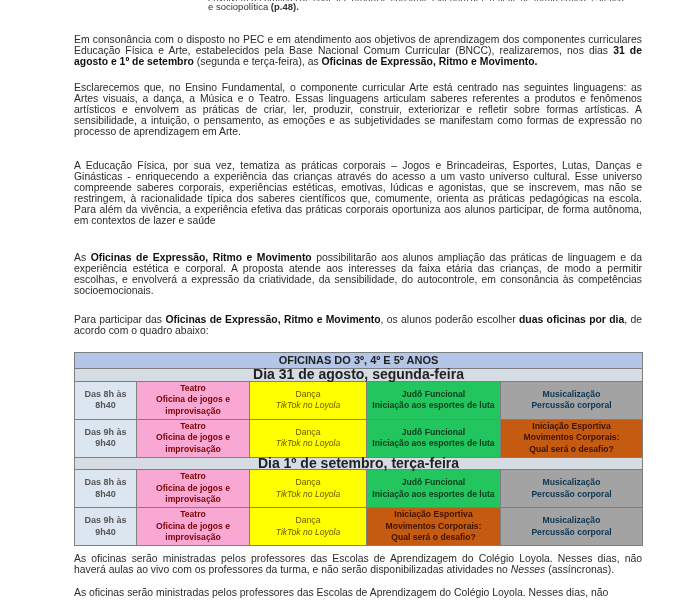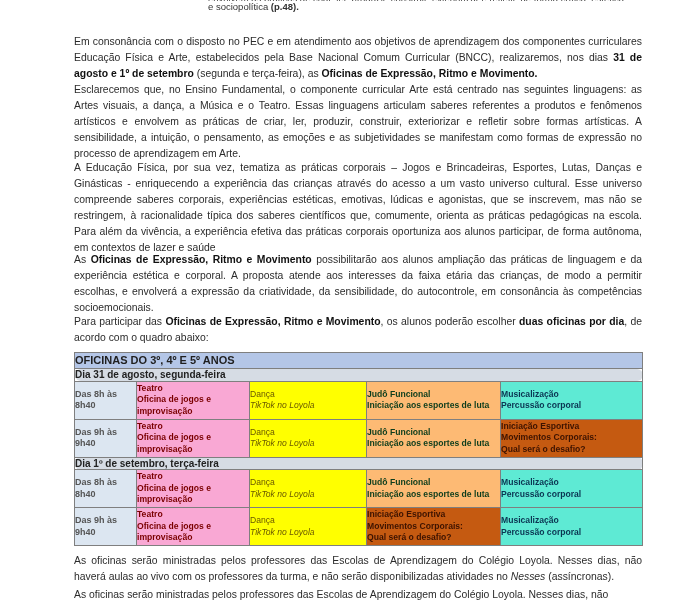--- a/index.html
+++ b/index.html
@@ -9,41 +9,41 @@
   }
   .page { position: absolute; left: 0; top: 0; width: 700px; height: 436px; margin-left: 8px; }
   .quote-tail {
     position: absolute; left: 200px; top: 1px; font-size: 9.5px; color: #333;
   }
   .quote-top-cut {
     position: absolute; left: 200px; top: -7px; width: 440px; height: 8px; overflow: hidden;
     font-size: 9.5px; color: #444;
   }
   .para {
-    position: absolute; left: 66px; width: 568px; font-size: 10.4px; line-height: 16px;
+    position: absolute; left: 66px; width: 568px; font-size: 10.4px; line-height: 11px;
     text-align: justify; color: #2b2b2b; margin: 0;
   }
   .para b { font-weight: bold; color: #111; }
   .para i { font-style: italic; }
 
   table.sched {
     position: absolute; left: 66px; top: 352px; width: 568px;
     border-collapse: collapse; table-layout: fixed; font-size: 8.6px;
   }
-  table.sched td { border: 1px solid #7f7f7f; padding: 0; vertical-align: middle; line-height: 11.5px; }
+  table.sched td { border: 1px solid #7f7f7f; padding: 0; text-align: center; vertical-align: middle; line-height: 11.5px; }
   .title-row td {
     background: #b4c6e7; height: 15px; font-weight: bold; font-size: 11px; color: #1f1f1f;
   }
-  .day-row td { background: #d6dce4; height: 11px; font-weight: bold; font-size: 10px; color: #222; border-radius: 6px; }
+  .day-row td { background: #d6dce4; height: 11px; font-weight: bold; font-size: 14px; color: #222; }
   .slot-row td { height: 37px; }
   .time { background: #dce6f1; color: #555; font-size: 9px; font-weight: bold; }
   .red { background: #f9a8d4; color: #7a0000; font-weight: bold; }
   .yellow { background: #ffff00; color: #6b5a00; font-weight: normal; }
-  .green { background: #fdba74; color: #0d3d1c; font-weight: bold; }
-  .blue { background: #5eead4; color: #0b3552; font-weight: bold; }
+  .green { background: #22c55e; color: #0d3d1c; font-weight: bold; }
+  .blue { background: #a3a3a3; color: #0b3552; font-weight: bold; }
   .orange { background: #c55a11; color: #3d1300; font-weight: bold; }
   .it { font-style: italic; }
   .cut-bottom {
     position: absolute; left: 66px; top: 587px; width: 568px; height: 13px; overflow: hidden;
   }
 </style>
 </head>
 <body>
 
 <div class="page">

